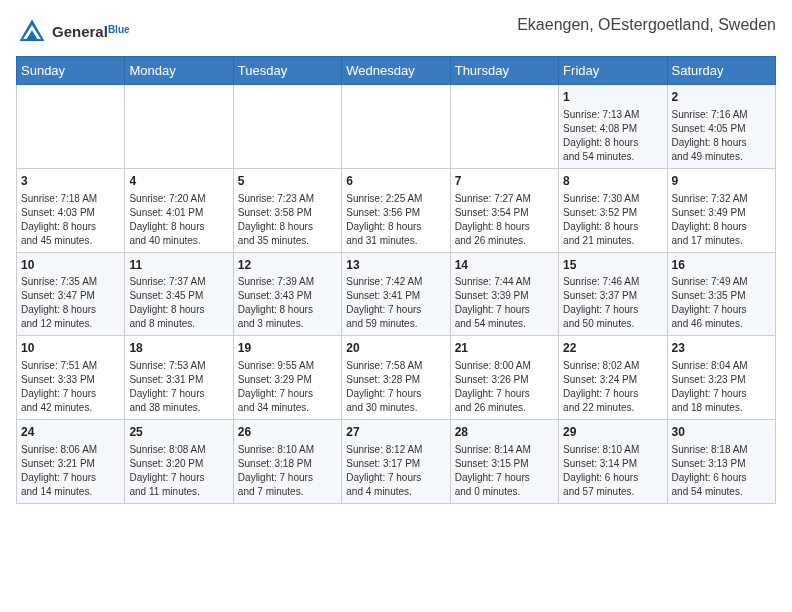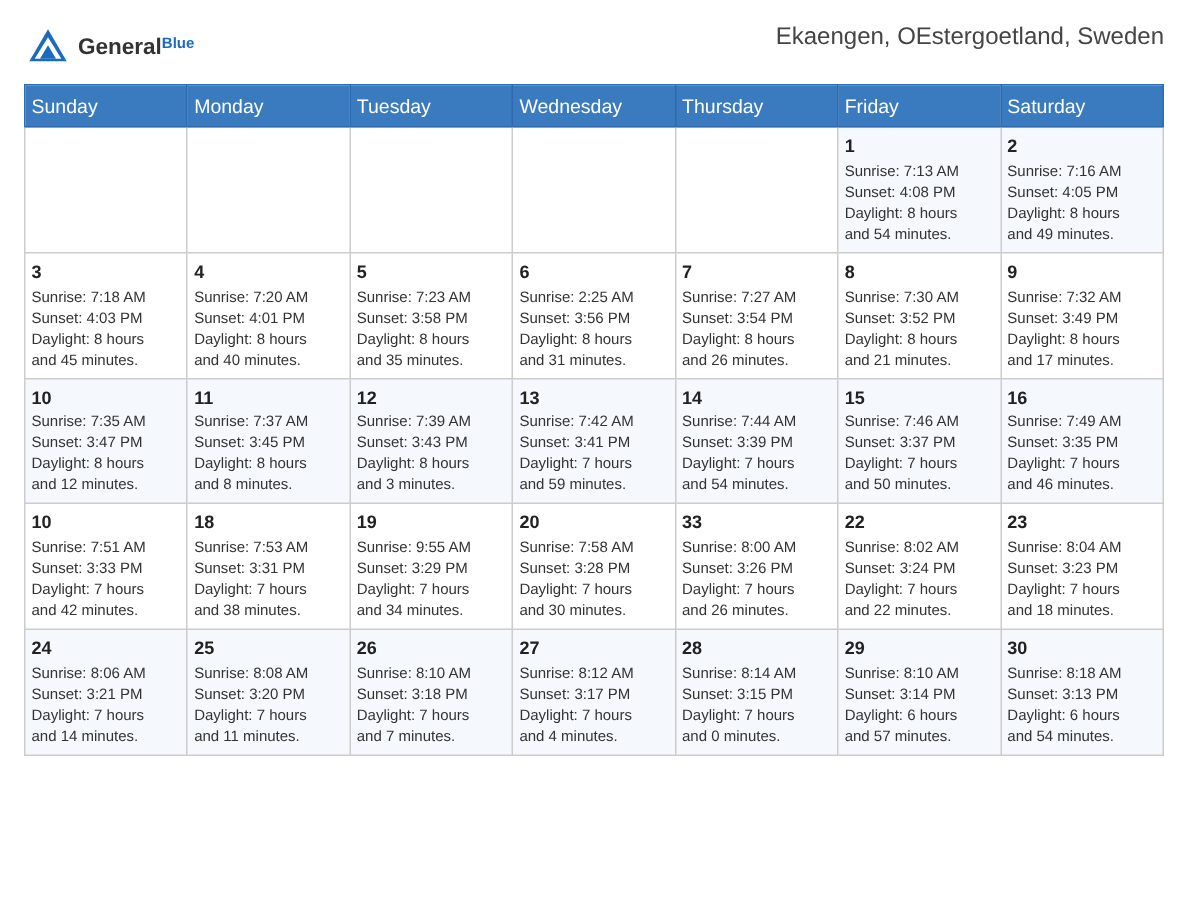--- a/index.html
+++ b/index.html
@@ -276,21 +276,21 @@
 and 34 minutes.</div>
         </td>
         <td>
           <span class="day-number">20</span>
           <div class="day-info" style="white-space: pre-line;">Sunrise: 7:58 AM
 Sunset: 3:28 PM
 Daylight: 7 hours
 and 30 minutes.</div>
         </td>
         <td>
-          <span class="day-number">33</span>
+          <span class="day-number">21</span>
           <div class="day-info" style="white-space: pre-line;">Sunrise: 8:00 AM
 Sunset: 3:26 PM
 Daylight: 7 hours
 and 26 minutes.</div>
         </td>
         <td>
           <span class="day-number">22</span>
           <div class="day-info" style="white-space: pre-line;">Sunrise: 8:02 AM
 Sunset: 3:24 PM
 Daylight: 7 hours

